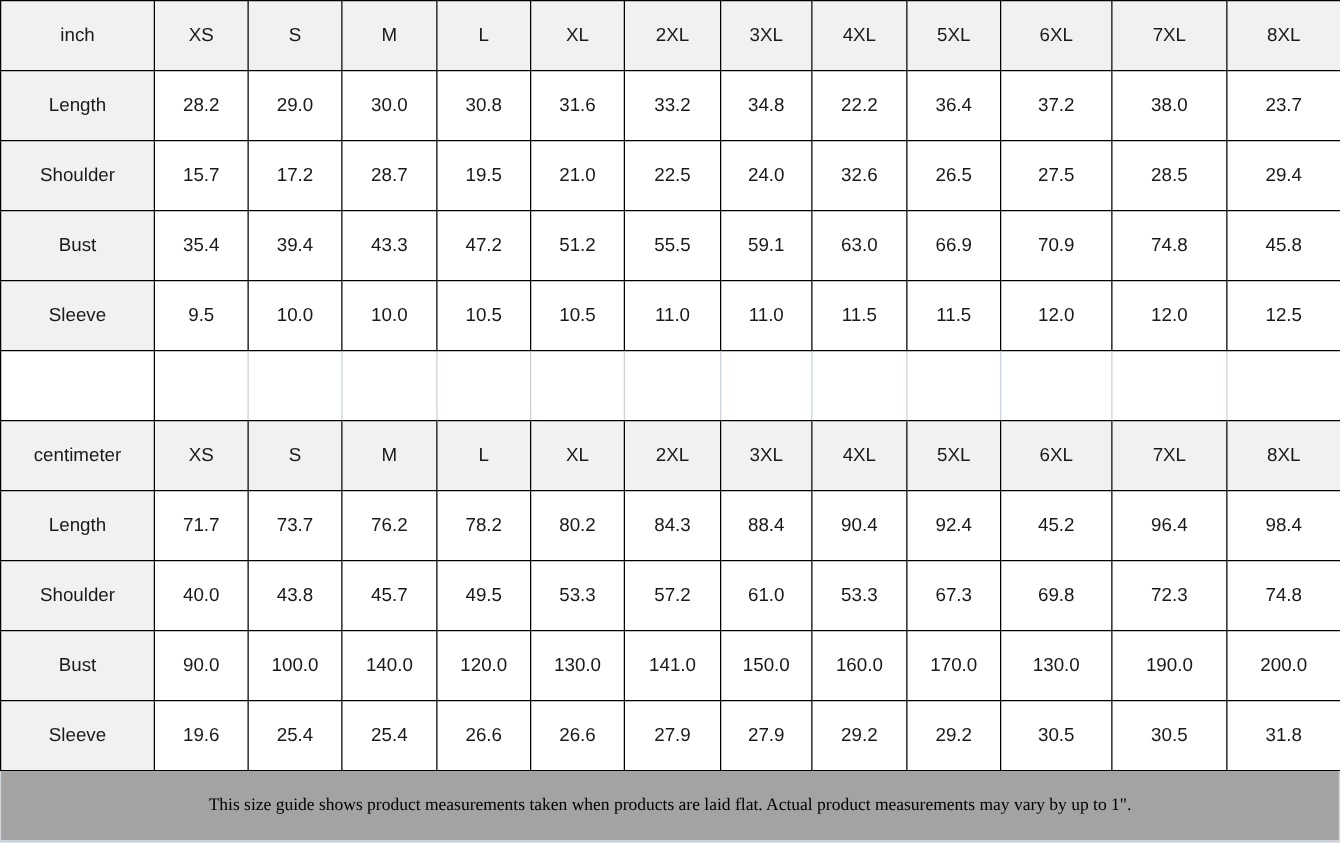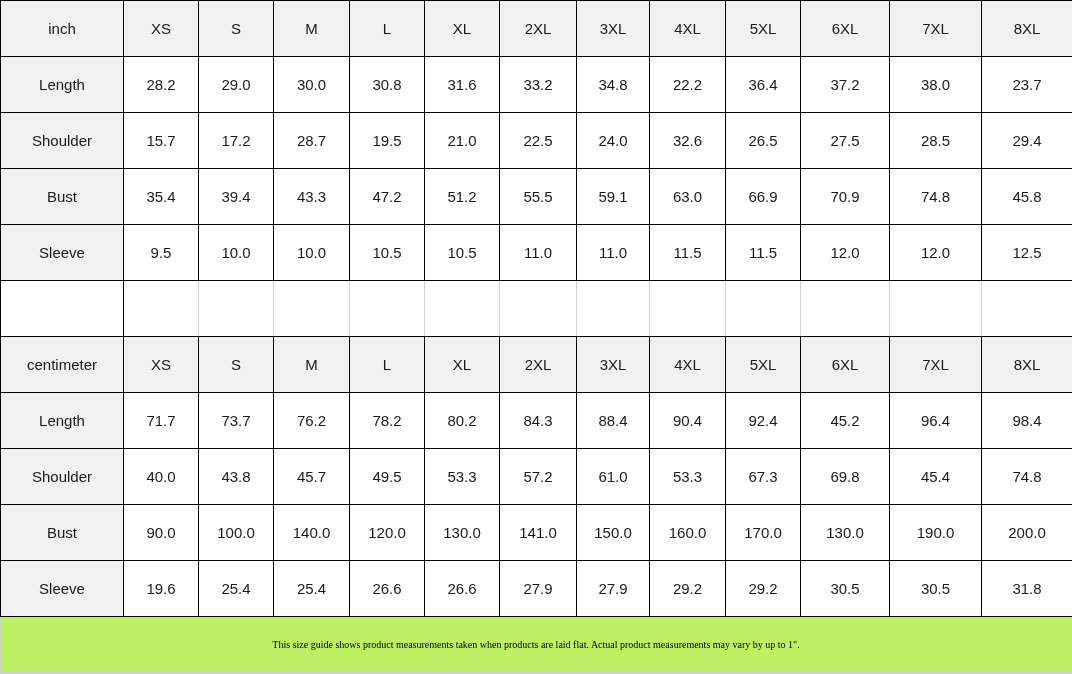--- a/index.html
+++ b/index.html
@@ -39,22 +39,22 @@
     border:1px solid var(--grid);
   }
   .footnote{
     box-sizing:border-box;
     width:1072px;height:57px;
     border-left:1px solid var(--flite);
     border-right:1px solid var(--flite);
     border-bottom:2px solid var(--flite);
     display:flex;align-items:center;justify-content:center;
     font-family:"Liberation Serif",serif;
-    font-size:10px;color:#000000;
-    background:#bef264;
+    font-size:14px;color:#000000;
+    background:#a3a3a3;
   }
 </style>
 </head>
 <body>
 
 <table class="size-table">
   <colgroup id="cols">
       <col style="width: 123px;">
       <col style="width: 75px;">
       <col style="width: 75px;">
@@ -195,21 +195,21 @@
         <td class="val">40.0</td>
         <td class="val">43.8</td>
         <td class="val">45.7</td>
         <td class="val">49.5</td>
         <td class="val">53.3</td>
         <td class="val">57.2</td>
         <td class="val">61.0</td>
         <td class="val">53.3</td>
         <td class="val">67.3</td>
         <td class="val">69.8</td>
-        <td class="val">45.4</td>
+        <td class="val">72.3</td>
         <td class="val">74.8</td>
       </tr>
       <tr>
         <td class="label">Bust</td>
         <td class="val">90.0</td>
         <td class="val">100.0</td>
         <td class="val">140.0</td>
         <td class="val">120.0</td>
         <td class="val">130.0</td>
         <td class="val">141.0</td>

